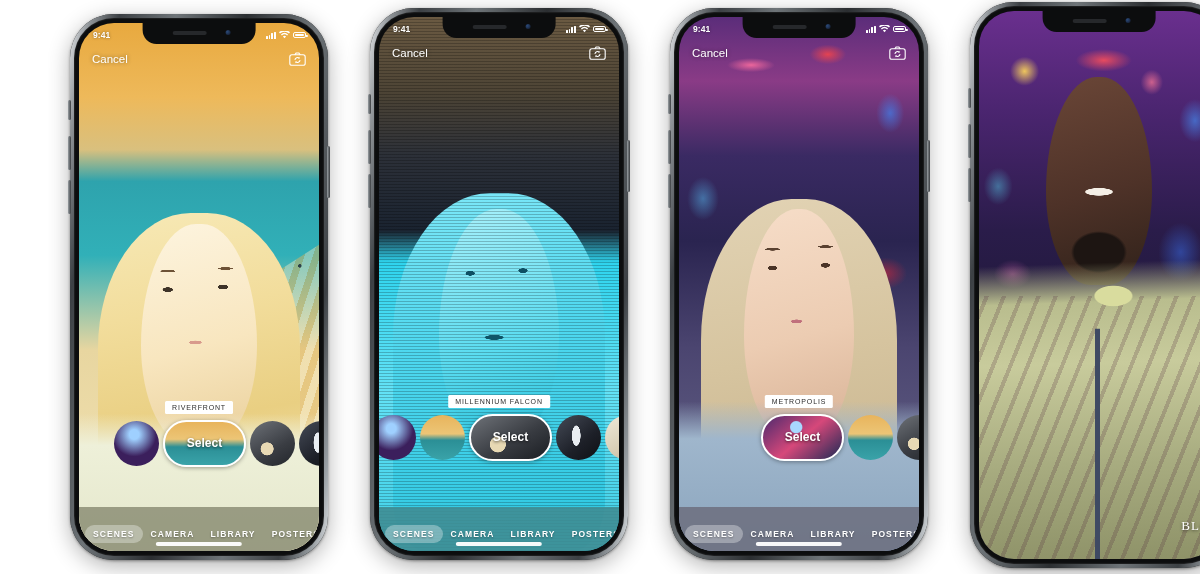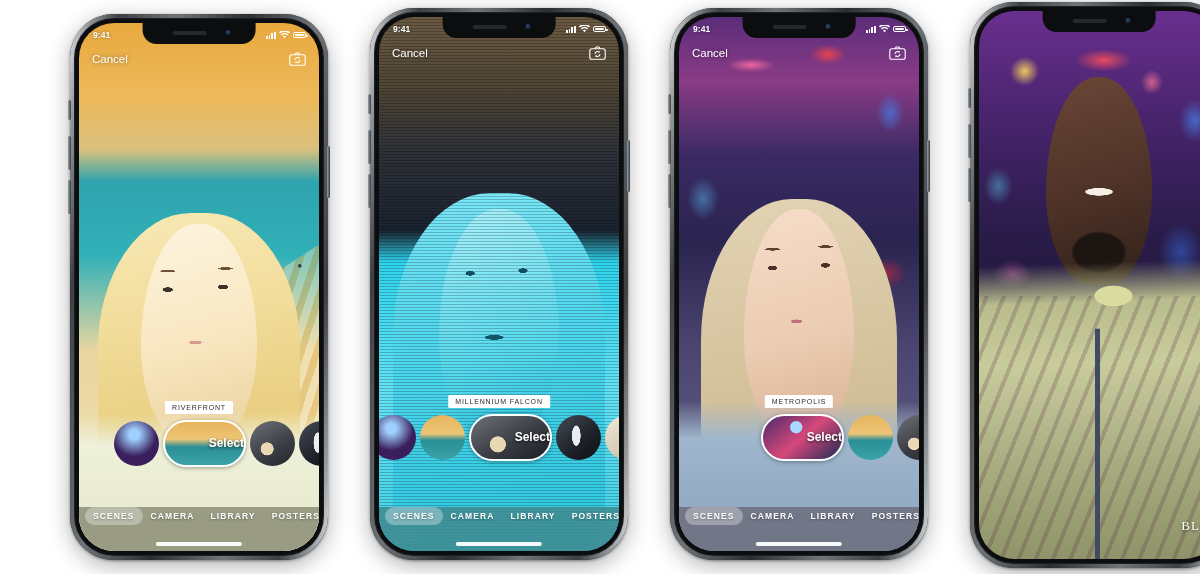--- a/index.html
+++ b/index.html
@@ -69,28 +69,28 @@
     background:#fff; color:#2b2b2b; font-size:7px; letter-spacing:.85px;
     padding:3px 7px 2.5px; border-radius:1.5px; z-index:28; white-space:nowrap; }
 
   
   .carousel { position:absolute; left:0; right:0; height:48px; z-index:28;
     display:flex; align-items:center; }
   .thumb { width:45px; height:45px; border-radius:50%; flex:0 0 auto;
     margin-right:4px; overflow:hidden; position:relative; }
   .thumb.sel { width:83px; border-radius:24px; border:2px solid #fff;
     box-shadow:0 1px 4px rgba(0,0,0,.35); display:flex; align-items:center;
-    justify-content:flex-end; height:47px; }
+    justify-content:center; height:47px; }
   .sel-lbl { position:relative; z-index:3; color:#fff; font-size:12px;
     font-weight:bold; text-shadow:0 1px 3px rgba(0,0,0,.65); }
 
   
   .tabbar { position:absolute; left:0; right:0; bottom:0; height:44px; z-index:30;
-    display:flex; align-items:flex-start; justify-content:space-around;
-    padding:0 6px 14px; }
+    display:flex; align-items:flex-end; justify-content:space-around;
+    padding:0 6px 8px; }
   .tab { color:#fff; font-size:8.5px; font-weight:bold; letter-spacing:1.1px;
     padding:4px 8px; border-radius:10px; text-shadow:0 1px 2px rgba(0,0,0,.35); }
   .tab.active { background:rgba(255,255,255,.32); }
   .home-ind { position:absolute; bottom:5px; left:50%; transform:translateX(-50%);
     width:36%; height:4px; border-radius:3px; background:#fff; z-index:31; opacity:.95; }
 
   
   .bg { position:absolute; inset:0; }
   .face { position:absolute; border-radius:48% 48% 42% 42%/55% 55% 45% 45%; }
   .hair { position:absolute; }

